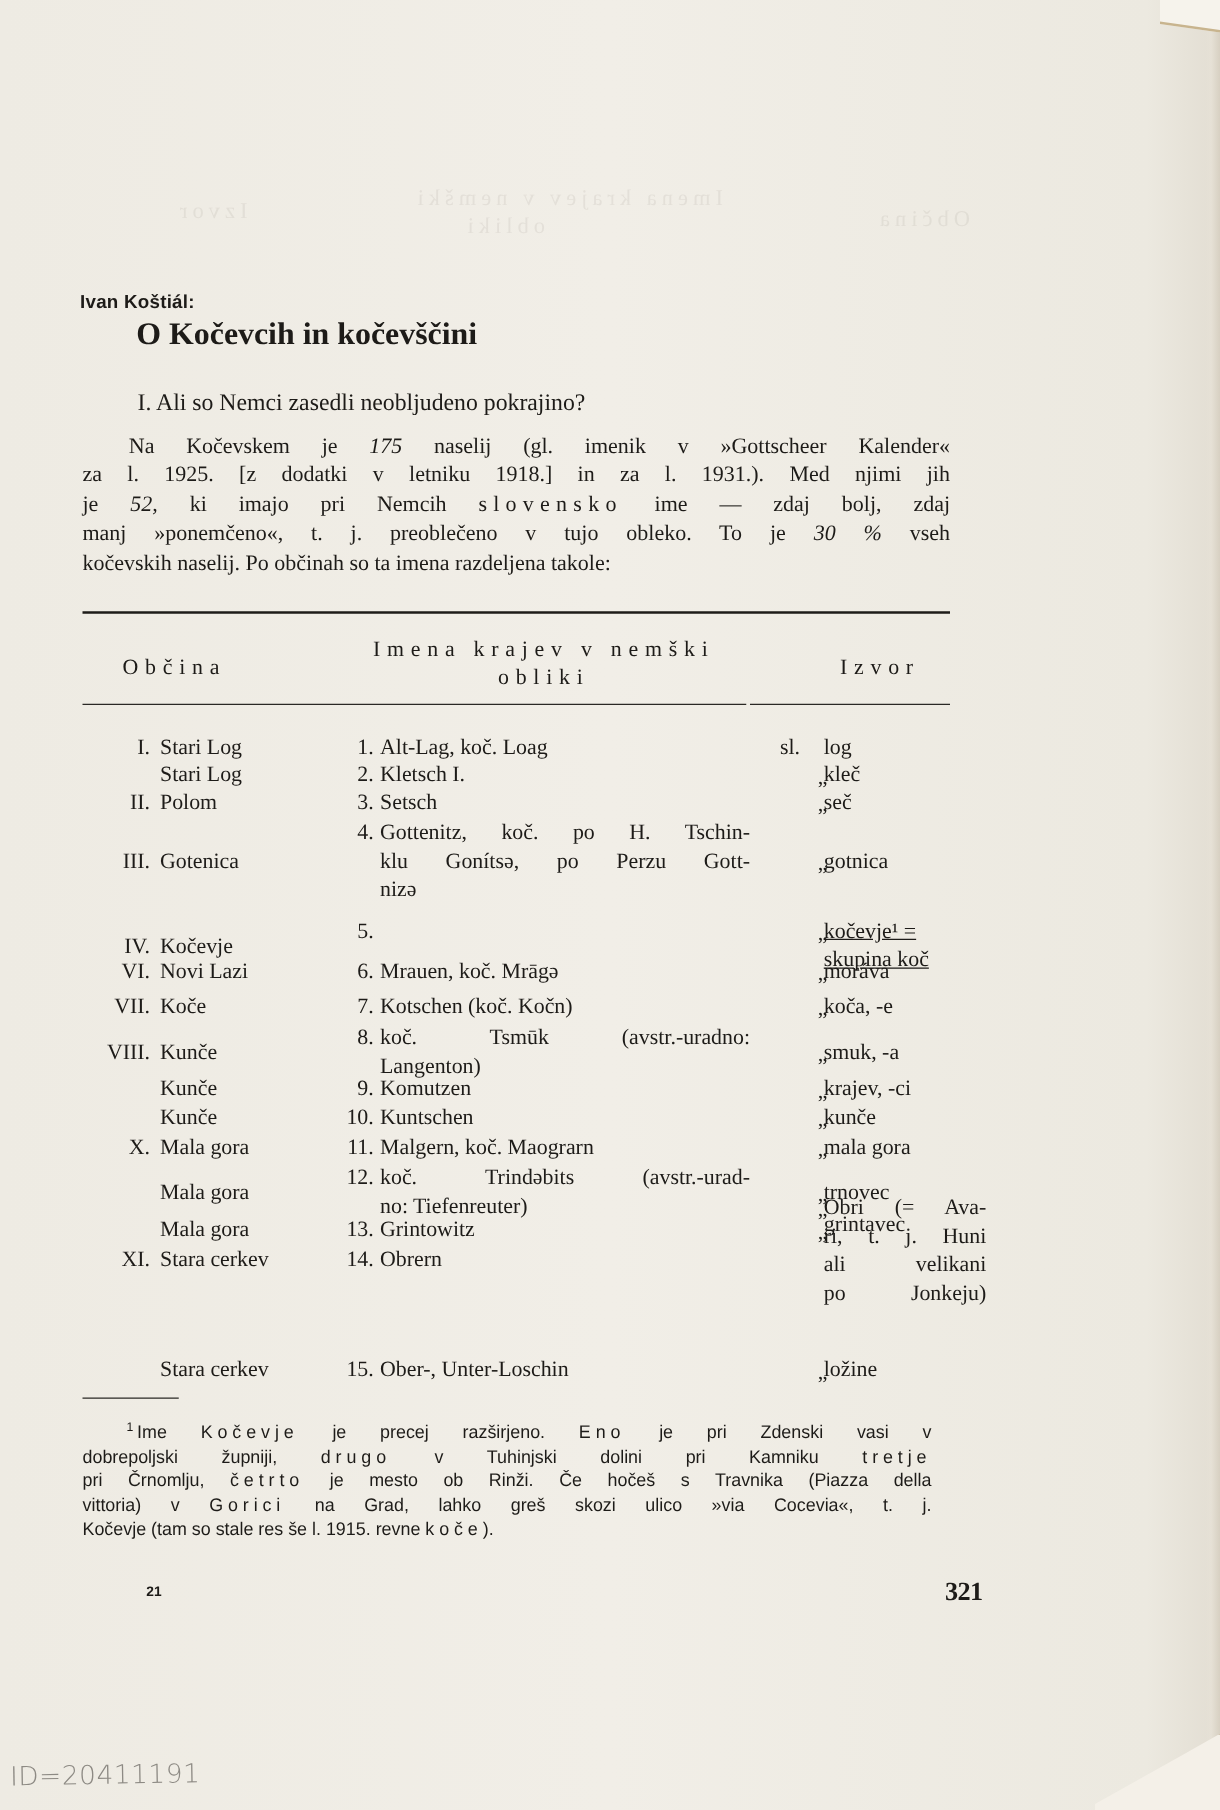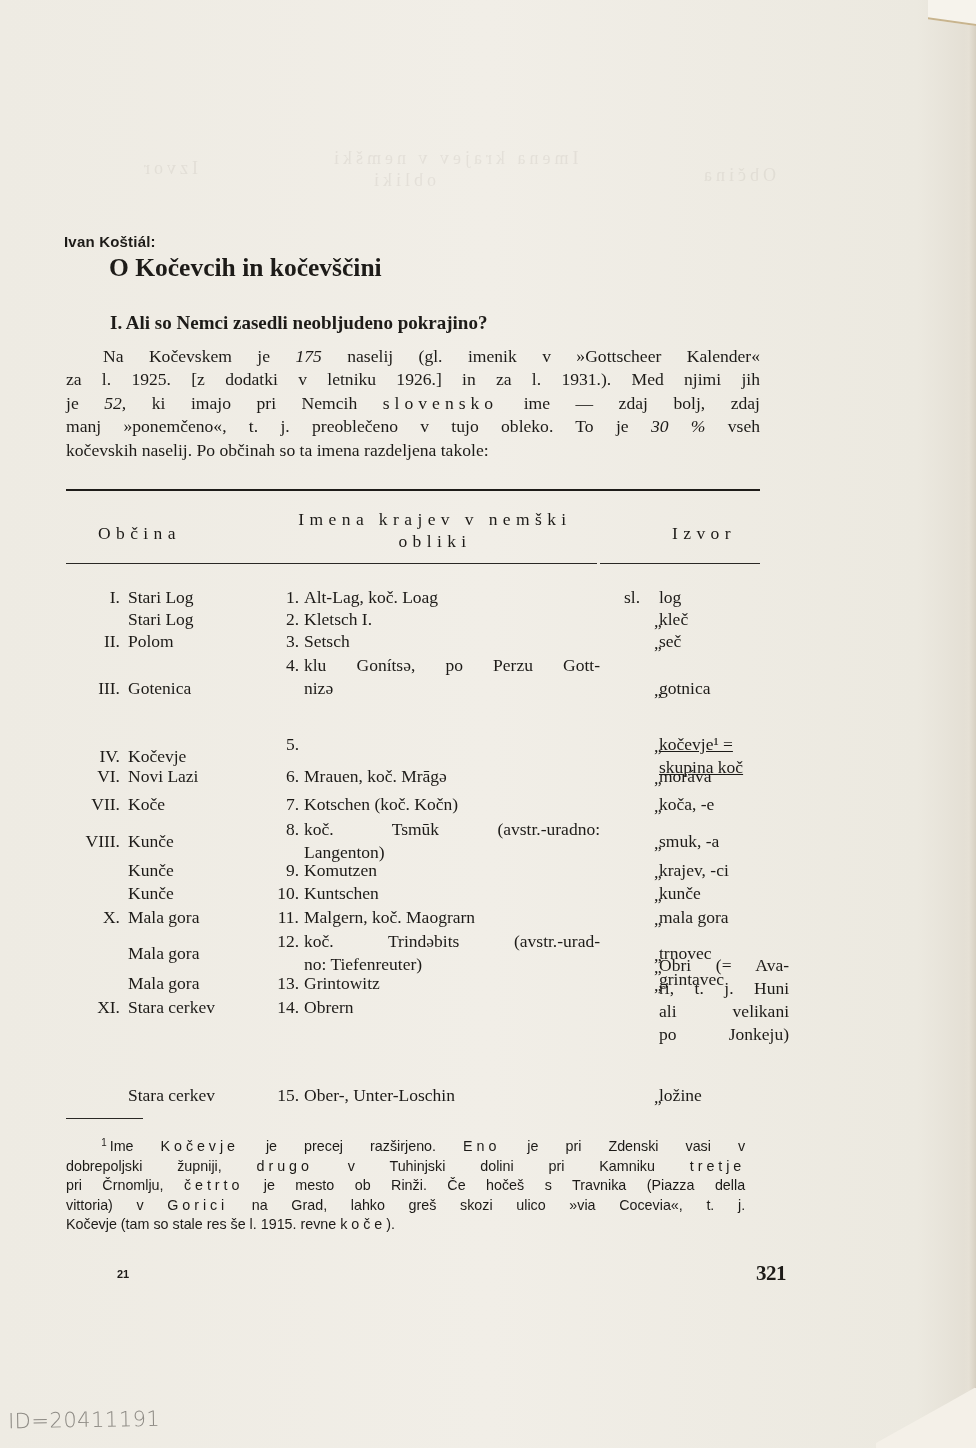--- a/index.html
+++ b/index.html
@@ -38,21 +38,21 @@
     font-family: "Liberation Sans", sans-serif; font-weight: bold; font-size: 15px;
     letter-spacing: 0.2px;
   }
   .title {
     position: absolute; left: 109px; top: 254px;
     font-family: "Liberation Serif", serif; font-weight: bold; font-size: 25px;
     transform: scaleX(1.02); transform-origin: left;
   }
   .subtitle {
     position: absolute; left: 110px; top: 312px;
-    font-family: "Liberation Serif", serif; font-weight: bold; font-size: 19px;
+    font-family: "Liberation Serif", serif; font-weight: normal; font-size: 19px;
   }
   .para {
     position: absolute; left: 66px; top: 345px; width: 694px;
     font-family: "Liberation Serif", serif; font-size: 17.6px; line-height: 23.4px;
     text-align: justify;
   }
   .para .line { display: block; white-space: nowrap; text-align-last: justify; text-align: justify; }
   .para .line.last { text-align-last: left; }
   .para .first { padding-left: 37px; }
   .spaced { letter-spacing: 5px; }
@@ -116,21 +116,21 @@
   <div class="bleed" style="left:370px; top:170px;">obliki</div>
   <div class="bleed" style="left:700px; top:165px;">Občina</div>
   <div class="bleed" style="left:140px; top:158px;">Izvor</div>
 
   <div class="author">Ivan Koštiál:</div>
   <div class="title">O Kočevcih in kočevščini</div>
   <div class="subtitle">I. Ali so Nemci zasedli neobljudeno pokrajino?</div>
 
   <div class="para">
     <span class="line first"><span>Na Kočevskem je </span><span class="it">175</span><span> naselij (gl. imenik v »Gottscheer Kalender«</span></span>
-    <span class="line"><span>za l. 1925. [z dodatki v letniku 1926.] in za l. 1931.). Med njimi jih</span></span>
+    <span class="line"><span>za l. 1925. [z dodatki v letniku 1918.] in za l. 1931.). Med njimi jih</span></span>
     <span class="line"><span>je </span><span class="it">52,</span><span> ki imajo pri Nemcih </span><span class="spaced">slovensko</span><span> ime — zdaj bolj, zdaj</span></span>
     <span class="line"><span>manj »ponemčeno«, t. j. preoblečeno v tujo obleko. To je </span><span class="it">30 %</span><span> vseh</span></span>
     <span class="line last"><span>kočevskih naselij. Po občinah so ta imena razdeljena takole:</span></span>
   </div>
 
   <div class="rule-thick"></div>
   <div class="th th-obcina">Občina</div>
   <div class="th th-imena">
     <div>Imena krajev v nemški</div>
     <div>obliki</div>
@@ -161,20 +161,21 @@
         <div class="cell num" style="left: 259px; top: 630px;">3.</div>
         <div class="cell name" style="top: 630px;">Setsch</div>
         <div class="cell ditto" style="top: 632px;">„</div>
         <div class="cell src" style="top: 630px;">seč</div>
       </div>
       <div>
         <div class="cell roman" style="left: 60px; top: 677px;">III.</div>
         <div class="cell muni" style="top: 677px;">Gotenica</div>
         <div class="cell num" style="left: 259px; top: 654px;">4.</div>
         <div class="cell name" style="top: 654px;">
+          <div style="text-align: justify; text-align-last: justify; width: 296px;">Gottenitz, koč. po H. Tschin-</div>
           <div style="text-align: justify; text-align-last: justify; width: 296px;">klu Gonítsə, po Perzu Gott-</div>
           <div style="text-align: left; text-align-last: left; width: 296px;">nizə</div>
         </div>
         <div class="cell ditto" style="top: 679px;">„</div>
         <div class="cell src" style="top: 677px;">gotnica</div>
       </div>
       <div>
         <div class="cell roman" style="left: 60px; top: 744.5px;">IV.</div>
         <div class="cell muni" style="top: 744.5px;">Kočevje</div>
         <div class="cell num" style="left: 259px; top: 733px;">5.</div>

